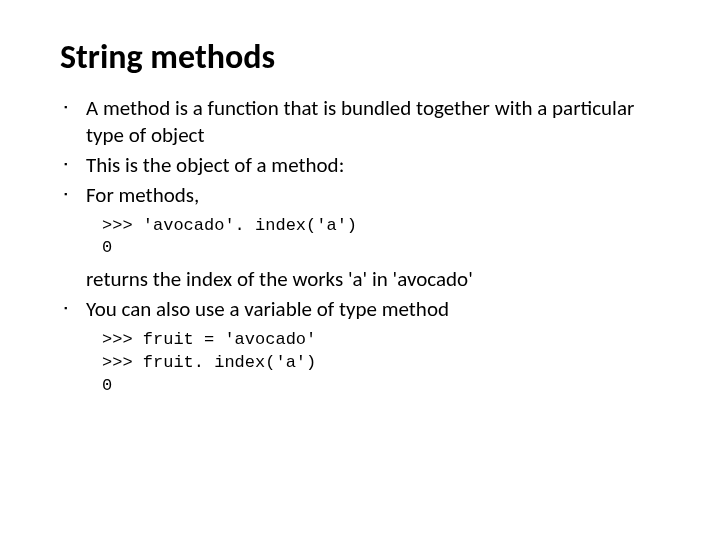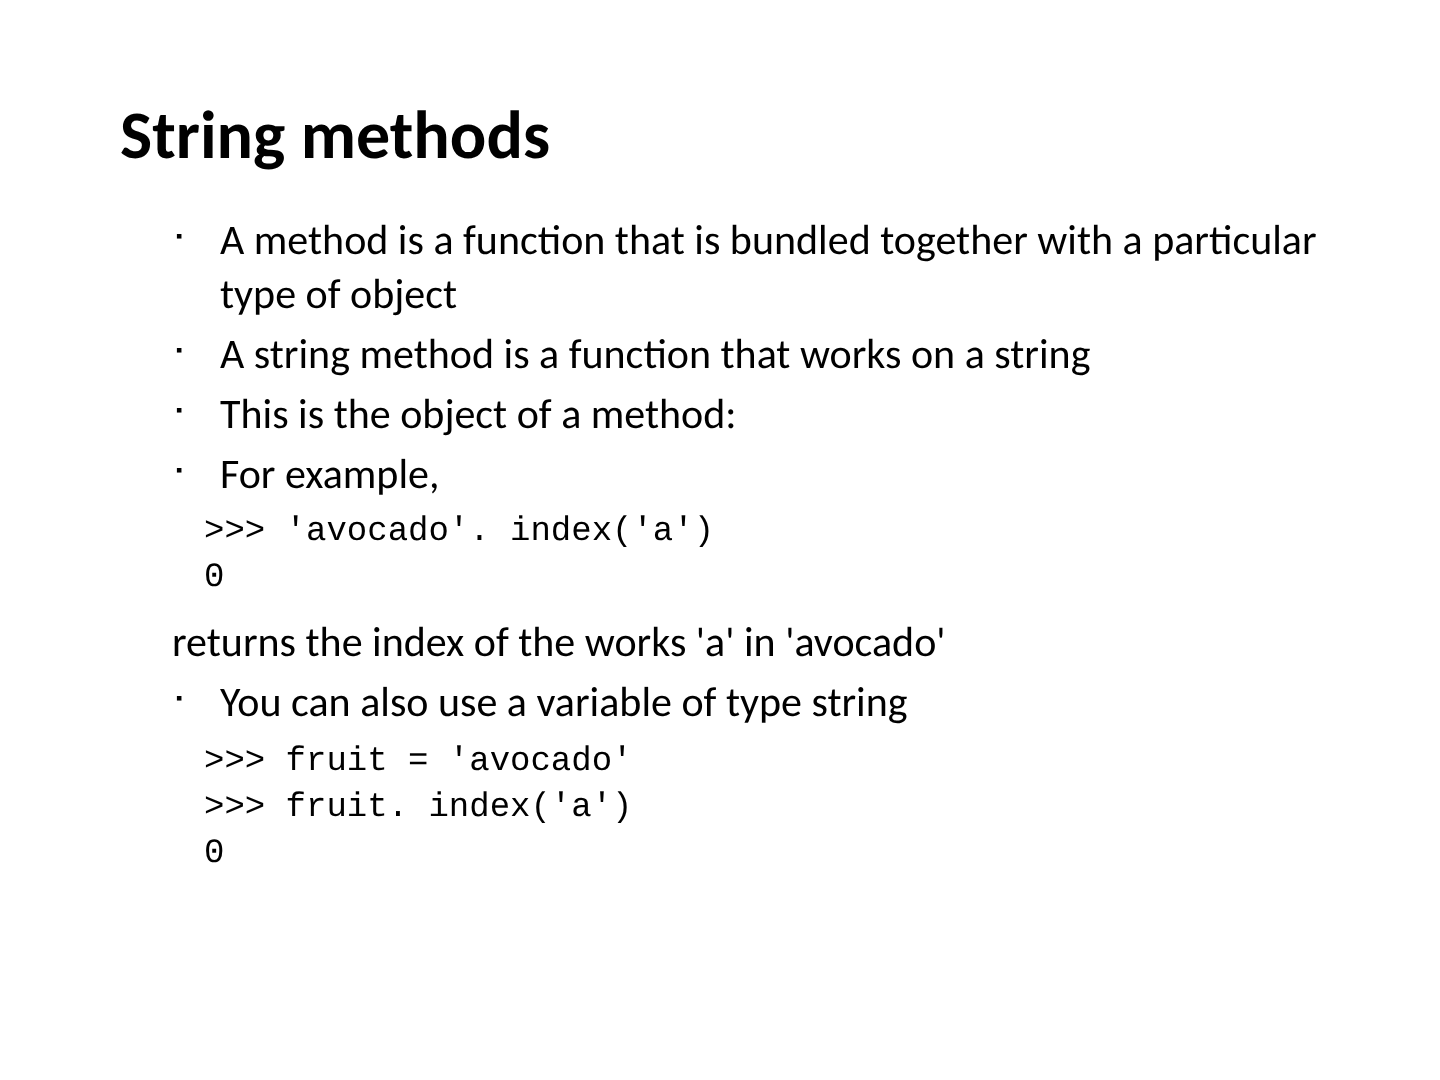--- a/index.html
+++ b/index.html
@@ -6,38 +6,37 @@
     margin: 0;
     padding: 0;
     width: 720px;
     height: 540px;
     background: #fff;
     font-family: Calibri, "Segoe UI", Arial, sans-serif;
     color: #000;
   }
   .slide {
     box-sizing: border-box;
-    padding: 48px 60px 40px 60px;
+    padding: 36px 60px 40px 60px;
   }
   h1 {
     margin: 0 0 18px 0;
     font-size: 34px;
     font-weight: 700;
   }
   ul.top {
     margin: 0;
     padding-left: 26px;
     list-style: none;
   }
   ul.top > li {
     position: relative;
     font-size: 21px;
     line-height: 1.28;
     margin-bottom: 3px;
-    margin-left: 24px;
   }
   ul.top > li::before {
     content: "▪";
     position: absolute;
     left: -22px;
     top: 6px;
     font-size: 9px;
     color: #000;
   }
   .code {
@@ -54,34 +53,33 @@
   }
 </style>
 </head>
 <body>
 
 <div class="slide">
   <h1>String methods</h1>
 
   <ul class="top">
     <li>A method is a function that is bundled together with a particular type of object</li>
-    <li>A string method is a function that works on a string</li>
     <li>This is the object of a method:</li>
   </ul>
 
 
   <ul class="top">
-    <li>For example,</li>
+    <li>For methods,</li>
   </ul>
 
   <div class="code">&gt;&gt;&gt; 'avocado'. index('a')
 0</div>
 
   <div class="returns">returns the index of the works 'a' in 'avocado'</div>
 
   <ul class="top">
-    <li>You can also use a variable of type string</li>
+    <li>You can also use a variable of type method</li>
   </ul>
 
   <div class="code">&gt;&gt;&gt; fruit = 'avocado'
 &gt;&gt;&gt; fruit. index('a')
 0</div>
 </div>
 
 </body></html>

